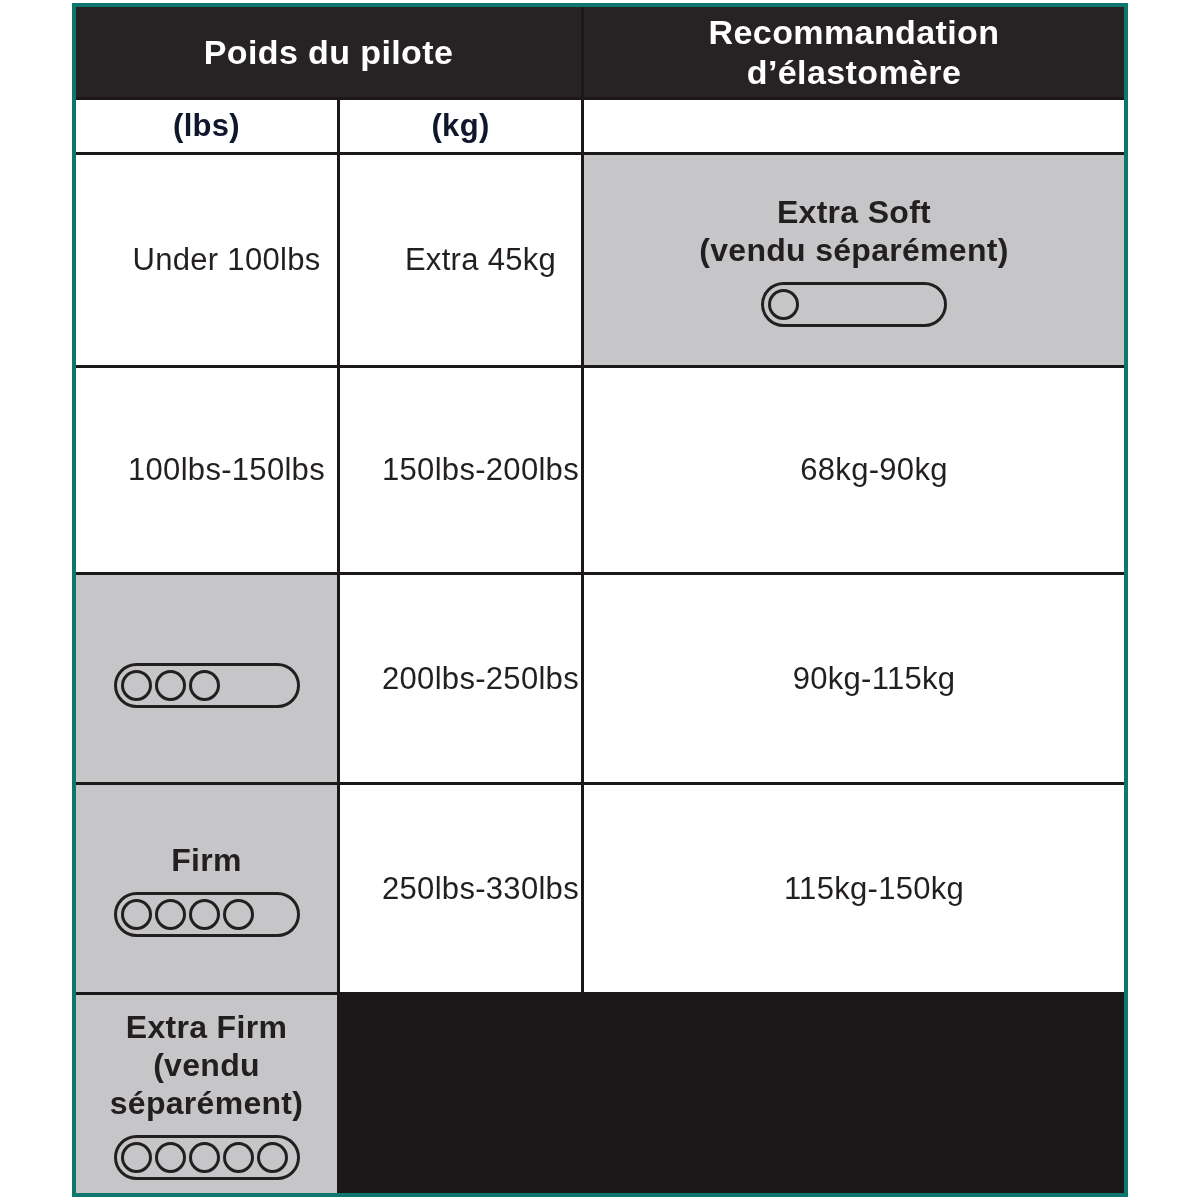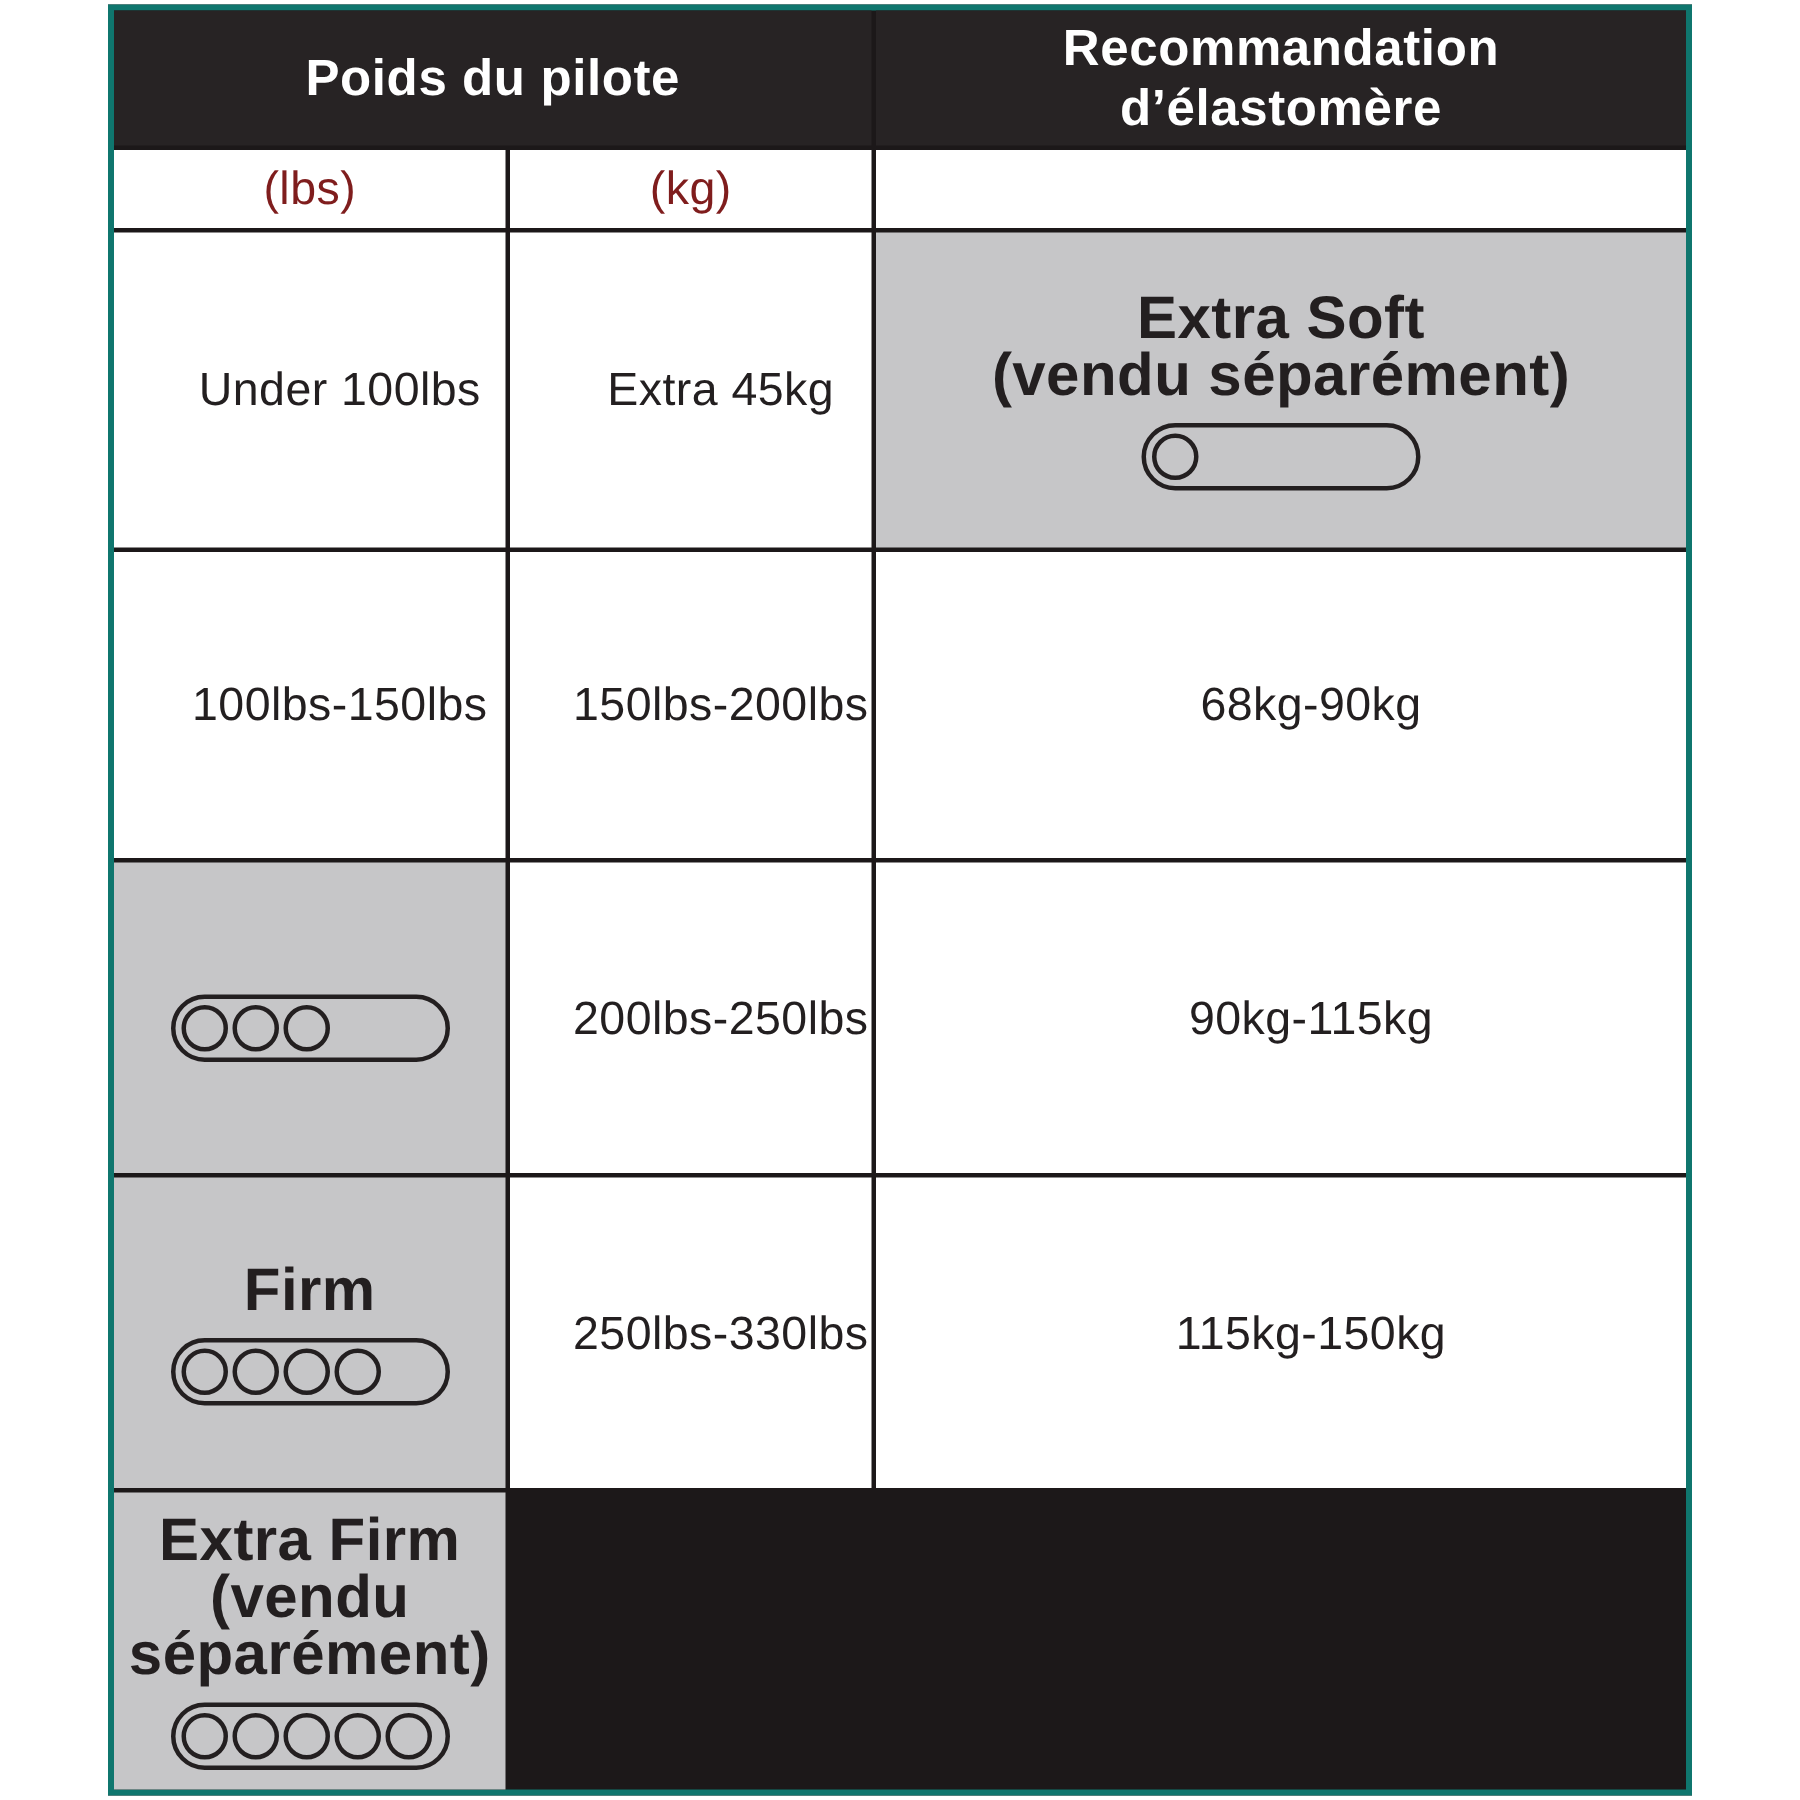--- a/index.html
+++ b/index.html
@@ -43,40 +43,40 @@
     font-size: 34px;
     letter-spacing: 0.4px;
     text-align: center;
     line-height: 40px;
     white-space: pre-line;
   }
   .header-weight { grid-column: 1 / 3; }
   .header-rec { grid-column: 3 / 4; justify-content: center; }
   .subheader-cell {
     background: #ffffff;
-    color: #7f1d1d;
-    font-weight: normal;
+    color: #0f172a;
+    font-weight: bold;
     font-size: 31px;
     letter-spacing: 0.3px;
   }
   .weight-cell {
     background: #ffffff;
     color: #231f20;
     font-size: 31px;
     letter-spacing: 0.3px;
     padding-left: 40px;
   }
   .rec-cell {
     background: #c6c6c8;
     flex-direction: column;
   }
   .rec-label {
     color: #231f20;
     font-weight: bold;
-    font-size: 40px;
+    font-size: 32px;
     letter-spacing: 0.3px;
     line-height: 38px;
     text-align: center;
     white-space: pre-line;
   }
   .pill {
     margin-top: 13px;
     width: 186px;
     height: 45px;
     box-sizing: border-box;

